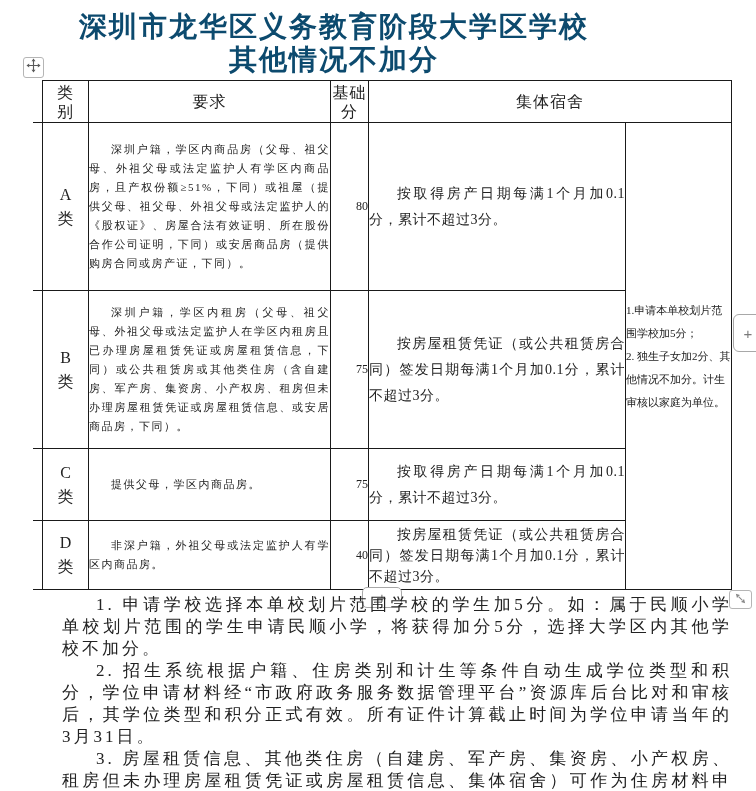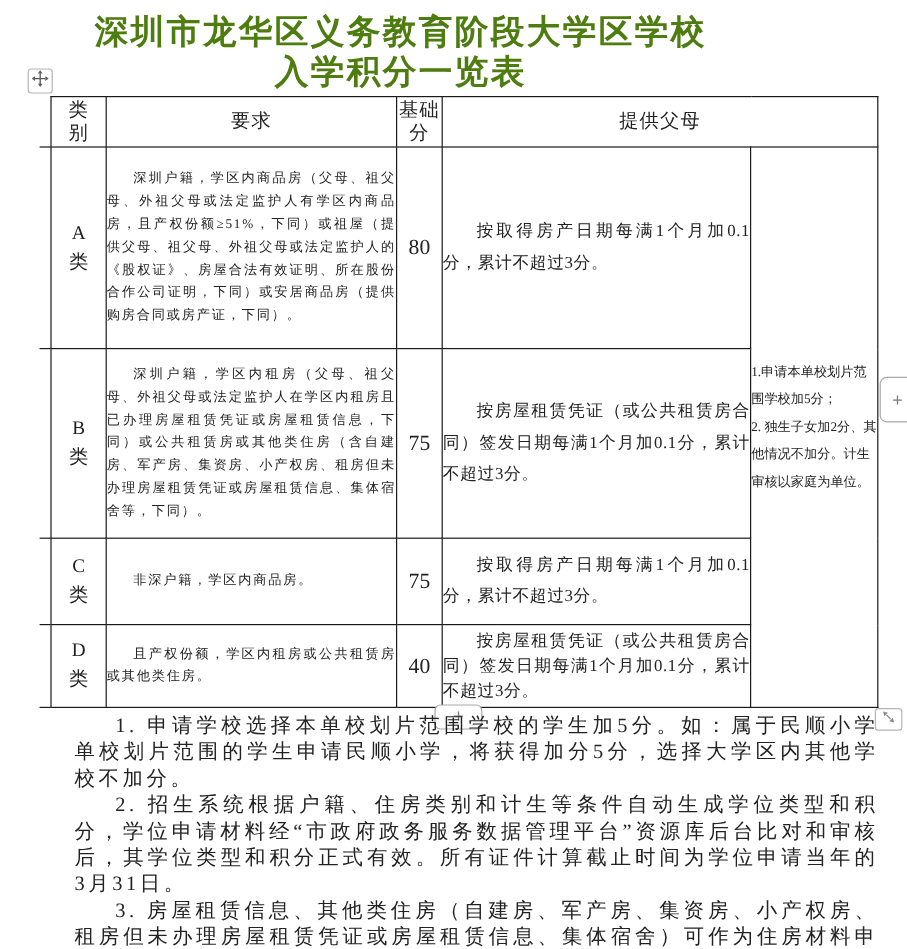--- a/index.html
+++ b/index.html
@@ -5,21 +5,21 @@
   html,body{margin:0;padding:0;}
   body{
     width:756px;height:791px;position:relative;overflow:hidden;
     background:#ffffff;color:#222;
     font-family:"Liberation Serif","DejaVu Serif",serif;
   }
   
   .doc-title{
     position:absolute;top:10px;left:0;width:668px;text-align:center;
     font-family:"Liberation Sans","DejaVu Sans",sans-serif;
-    font-weight:bold;font-size:28px;line-height:33px;color:#4d7c0f;
+    font-weight:bold;font-size:28px;line-height:33px;color:#0c4a6e;
     letter-spacing:2px;
   }
   
   .handle-box{
     position:absolute;background:#fff;border:1px solid #b5b5b5;border-radius:3px;
     display:flex;align-items:center;justify-content:center;box-sizing:border-box;
   }
   .move-handle{left:23px;top:57px;width:21px;height:21px;}
   .resize-handle{left:729px;top:590px;width:23px;height:19px;}
   .plus-btn{
@@ -42,21 +42,21 @@
   th.hdr{font-size:16px;line-height:19px;text-align:center;letter-spacing:1px;}
   th.hdr-base{word-break:break-all;padding:0 3px;}
   td.cat{
     text-align:center;font-size:16px;line-height:24px;letter-spacing:0;
   }
   td.req{
     font-size:11px;line-height:19px;letter-spacing:1.5px;
     text-align:justify;text-justify:inter-character;
     padding:2px 5px;text-indent:2em;word-break:break-all;
   }
-  td.score{text-align:center;font-size:18px;}
+  td.score{text-align:right;font-size:12px;}
   td.bonus{
     font-size:14px;line-height:26px;letter-spacing:0.5px;
     text-align:justify;text-justify:inter-character;
     padding:0 7px;text-indent:2em;word-break:break-all;
   }
   tr.compact td.bonus{line-height:21px;}
   td.side-note{
     font-size:11px;line-height:23px;padding:0 5px;vertical-align:middle;
     word-break:break-all;letter-spacing:0;
   }
@@ -70,21 +70,21 @@
     text-align:justify;text-justify:inter-character;word-break:break-all;
   }
   .notes .notes-label{padding-left:70px;}
   .notes p{margin:0;text-indent:2em;}
 </style>
 </head>
 <body>
 
 <div class="doc-title">
   <div>深圳市龙华区义务教育阶段大学区学校</div>
-  <div>入学积分一览表</div>
+  <div>其他情况不加分</div>
 </div>
 
 <div class="handle-box move-handle">
   <span>
     <svg width="15" height="15" viewBox="0 0 16 16">
       <path d="M8 3.2v9.6M3.2 8h9.6" stroke="#5a5a5a" stroke-width="1.2" fill="none"></path>
       <path d="M8 0.5L5.9 3.4h4.2L8 0.5zM8 15.5l-2.1-2.9h4.2L8 15.5zM0.5 8l2.9-2.1v4.2L0.5 8zM15.5 8l-2.9-2.1v4.2L15.5 8z" fill="#5a5a5a"></path>
     </svg>
   </span>
 </div>
@@ -98,21 +98,21 @@
       <col style="width:106px">
   </colgroup>
   <thead>
     <tr style="height:42px">
       <th class="hdr" id="hdr-cat">
           <div>类</div>
           <div>别</div>
         </th>
       <th class="hdr">要求</th>
       <th class="hdr hdr-base">基础分</th>
-      <th class="hdr" colspan="2">提供父母</th>
+      <th class="hdr" colspan="2">集体宿舍</th>
     </tr>
   </thead>
   <tbody id="table-body">
       <tr style="height: 168px;">
         <td class="cat">
           <div>A</div>
           <div>类</div>
         </td>
         <td class="req">深圳户籍，学区内商品房（父母、祖父母、外祖父母或法定监护人有学区内商品房，且产权份额≥51%，下同）或祖屋（提供父母、祖父母、外祖父母或法定监护人的《股权证》、房屋合法有效证明、所在股份合作公司证明，下同）或安居商品房（提供购房合同或房产证，下同）。</td>
         <td class="score">80</td>
@@ -120,39 +120,39 @@
         <td class="side-note" rowspan="4">
           <div>1.申请本单校划片范围学校加5分；</div>
           <div>2. 独生子女加2分、其他情况不加分。计生审核以家庭为单位。</div>
         </td>
       </tr>
       <tr style="height: 158px;">
         <td class="cat">
           <div>B</div>
           <div>类</div>
         </td>
-        <td class="req">深圳户籍，学区内租房（父母、祖父母、外祖父母或法定监护人在学区内租房且已办理房屋租赁凭证或房屋租赁信息，下同）或公共租赁房或其他类住房（含自建房、军产房、集资房、小产权房、租房但未办理房屋租赁凭证或房屋租赁信息、集体宿舍等，下同）。</td>
+        <td class="req">深圳户籍，学区内租房（父母、祖父母、外祖父母或法定监护人在学区内租房且已办理房屋租赁凭证或房屋租赁信息，下同）或公共租赁房或其他类住房（含自建房、军产房、集资房、小产权房、租房但未办理房屋租赁凭证或房屋租赁信息、或安居商品房，下同）。</td>
         <td class="score">75</td>
         <td class="bonus">按房屋租赁凭证（或公共租赁房合同）签发日期每满1个月加0.1分，累计不超过3分。</td>
       </tr>
       <tr style="height: 72px;">
         <td class="cat">
           <div>C</div>
           <div>类</div>
         </td>
-        <td class="req">非深户籍，学区内商品房。</td>
+        <td class="req">提供父母，学区内商品房。</td>
         <td class="score">75</td>
         <td class="bonus">按取得房产日期每满1个月加0.1分，累计不超过3分。</td>
       </tr>
       <tr class="compact" style="height: 69px;">
         <td class="cat">
           <div>D</div>
           <div>类</div>
         </td>
-        <td class="req">且产权份额，学区内租房或公共租赁房或其他类住房。</td>
+        <td class="req">非深户籍，外祖父母或法定监护人有学区内商品房。</td>
         <td class="score">40</td>
         <td class="bonus">按房屋租赁凭证（或公共租赁房合同）签发日期每满1个月加0.1分，累计不超过3分。</td>
       </tr>
     </tbody>
 </table>
 
 <div class="tick" style="top:122px"></div>
 <div class="tick" style="top:290px"></div>
 <div class="tick" style="top:448px"></div>
 <div class="tick" style="top:520px"></div>

